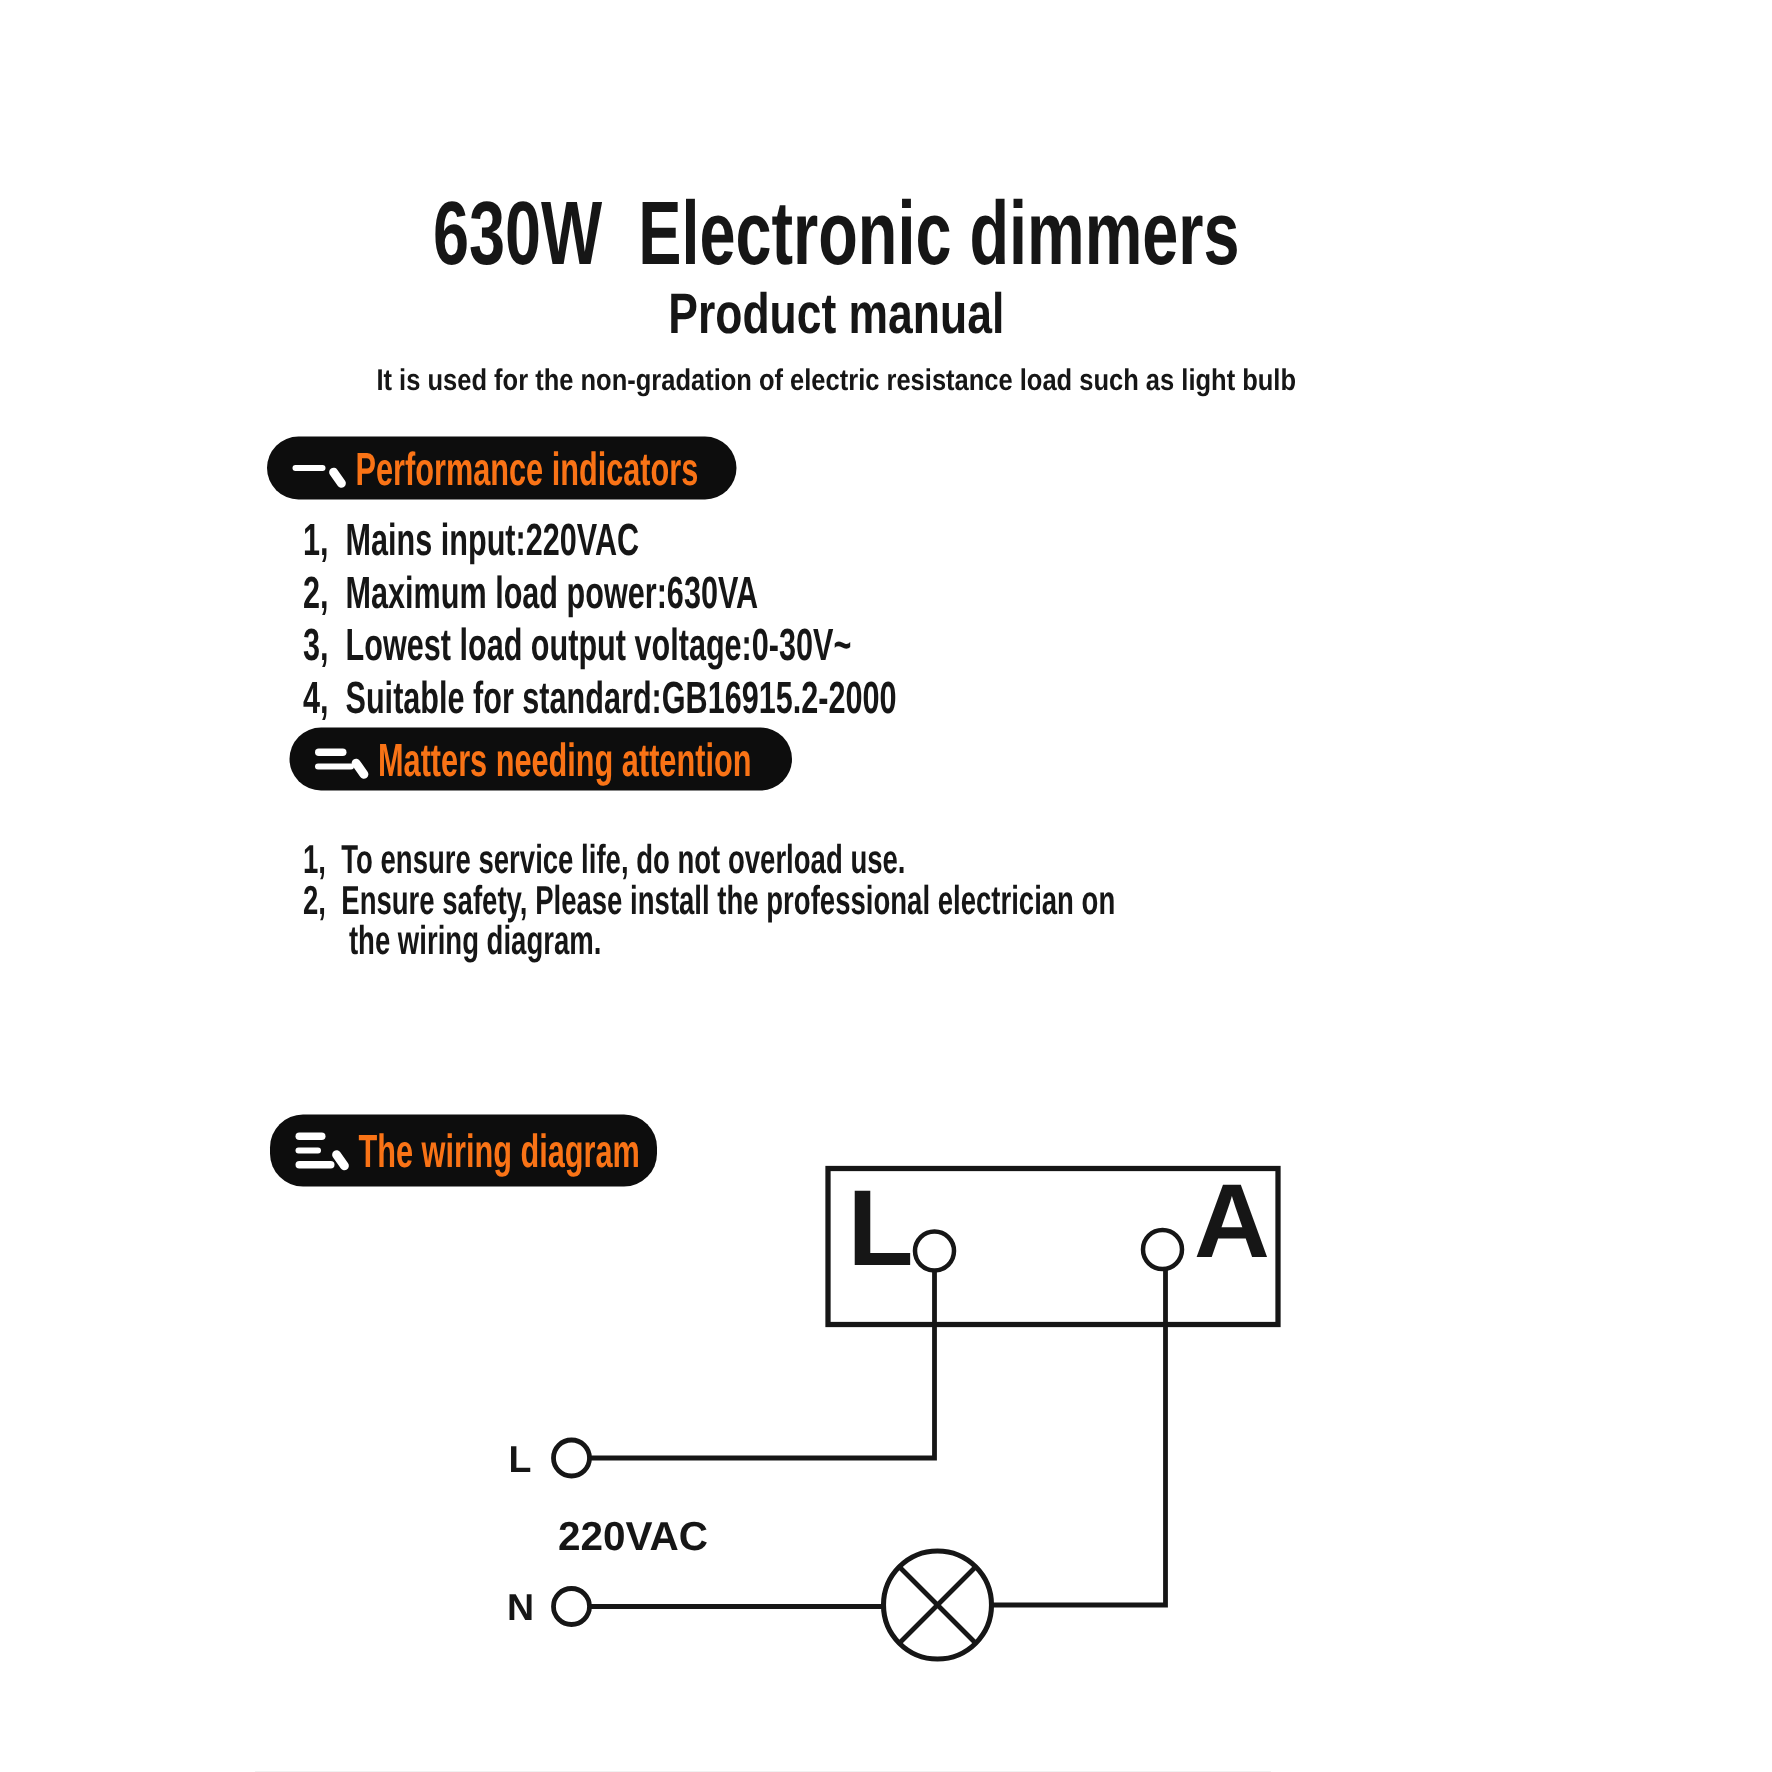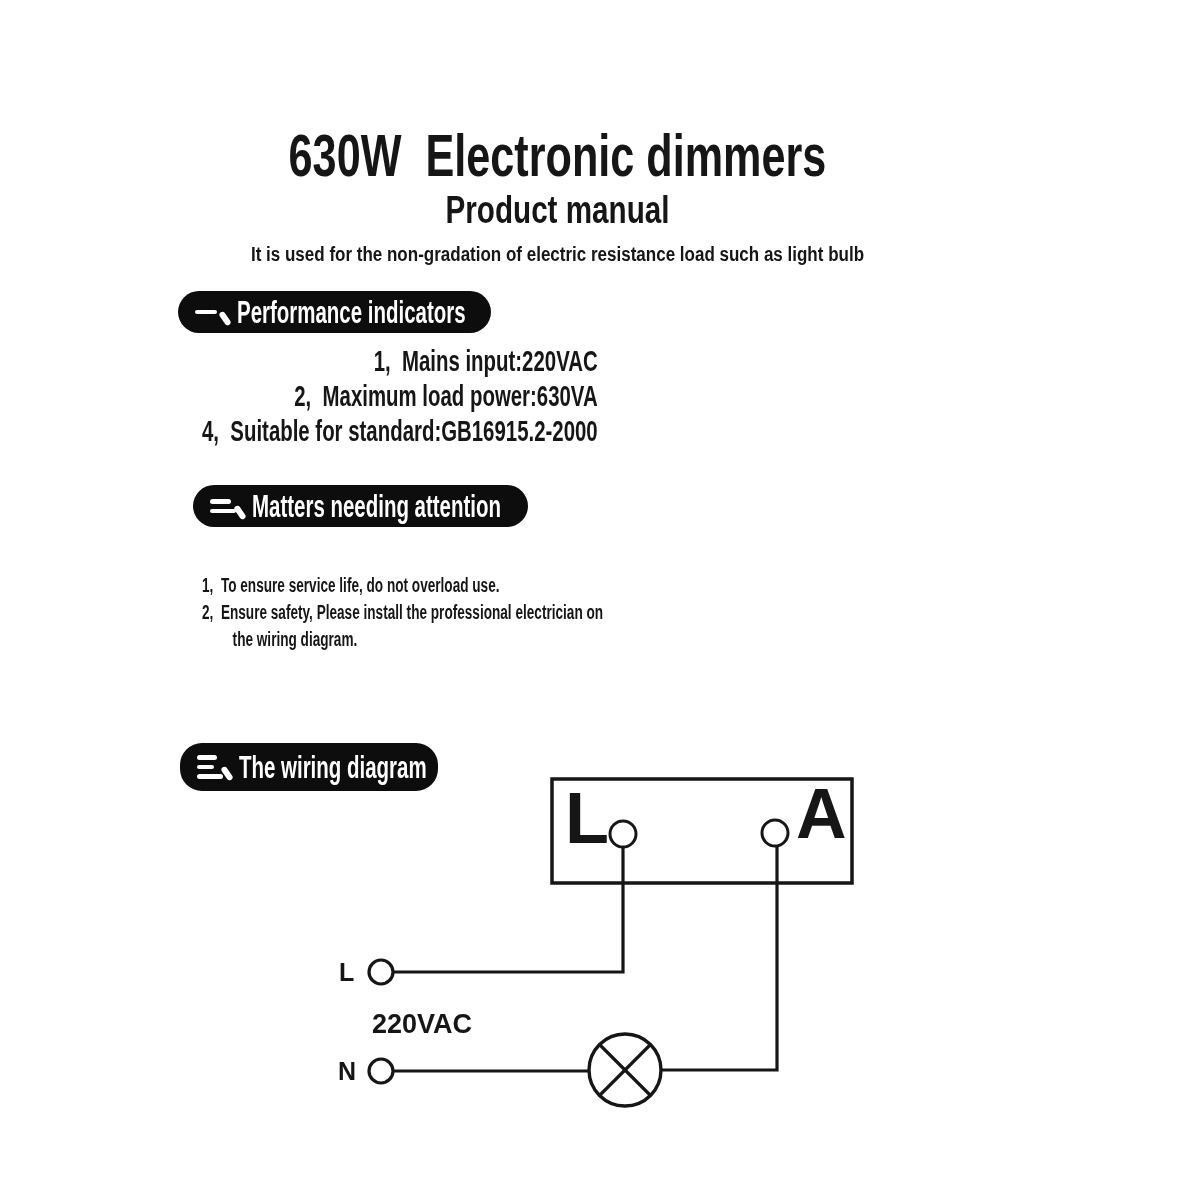--- a/index.html
+++ b/index.html
@@ -15,21 +15,21 @@
   }
   
   .hdr{position:absolute;left:0;right:66px;text-align:center;white-space:pre;}
   .title{top:124px;font-size:60px;line-height:64px;transform:scaleX(0.72);}
   .subtitle{top:187px;font-size:38px;line-height:46px;transform:scaleX(0.78);}
   .tagline{top:241px;font-size:20px;line-height:26px;transform:scaleX(0.85);}
 
   
   .pill{
     position:absolute;
-    background:#0d0d0d;color:#ffffff;
+    background:#0d0d0d;color:#f97316;
     border-radius:22px;
     display:flex;align-items:center;
     padding-left:17px;box-sizing:border-box;
   }
   .pill1{left:178px;top:291px;width:313px;height:42px;}
   .pill2{left:193px;top:485px;width:335px;height:42px;}
   .pill3{left:180px;top:743px;width:258px;height:48px;}
   .marker{display:flex;flex-direction:column;gap:5px;width:26px;flex:0 0 auto;}
   .bar{height:4.5px;background:#ffffff;border-radius:2.5px;}
   .w17{width:17px}.w20{width:20px}.w21{width:21px}.w22{width:22px}.w26{width:26px}
@@ -40,22 +40,22 @@
     margin:12px 2px 0 1px;
   }
   .pill-label{
     font-size:31px;line-height:31px;
     transform:scaleX(0.66);transform-origin:0 50%;
     white-space:pre;margin-left:7px;
   }
 
   
   .list{position:absolute;left:202px;}
-  .list1{top:343px;font-size:30px;line-height:35px;text-align:right;}
-  .list2{top:572px;font-size:20px;line-height:27px;}
+  .list1{top:343px;font-size:30px;line-height:35px;}
+  .list2{top:560px;font-size:27px;line-height:27px;}
   .line{transform:scaleX(0.68);transform-origin:0 50%;white-space:pre;}
   .item2-l2{padding-left:45px;}
   .item3-l2{padding-left:6px;}
   .gap11{margin-top:0;}
   .gap14{margin-top:14px;}
 
   
   .diagram{position:absolute;left:0;top:700px;width:1181px;height:481px;}
   .diagram text{font-family:"Liberation Sans", sans-serif;font-weight:bold;fill:#161616;}
 </style>
@@ -75,20 +75,23 @@
     <span class="cjk-tick"></span>
     <span class="pill-label">Performance indicators</span>
   </div>
 
   <div class="list list1">
     <div class="li">
         <div class="line">1,  Mains input:220VAC</div>
       </div>
     <div class="li">
         <div class="line">2,  Maximum load power:630VA</div>
+      </div>
+    <div class="li">
+        <div class="line">3,  Lowest load output voltage:0-30V~</div>
       </div>
     <div class="li">
         <div class="line">4,  Suitable for standard:GB16915.2-2000</div>
       </div>
   </div>
 
   <div class="pill pill2">
     <span class="marker">
         <i class="bar w21"></i>
         <i class="bar w26"></i>

